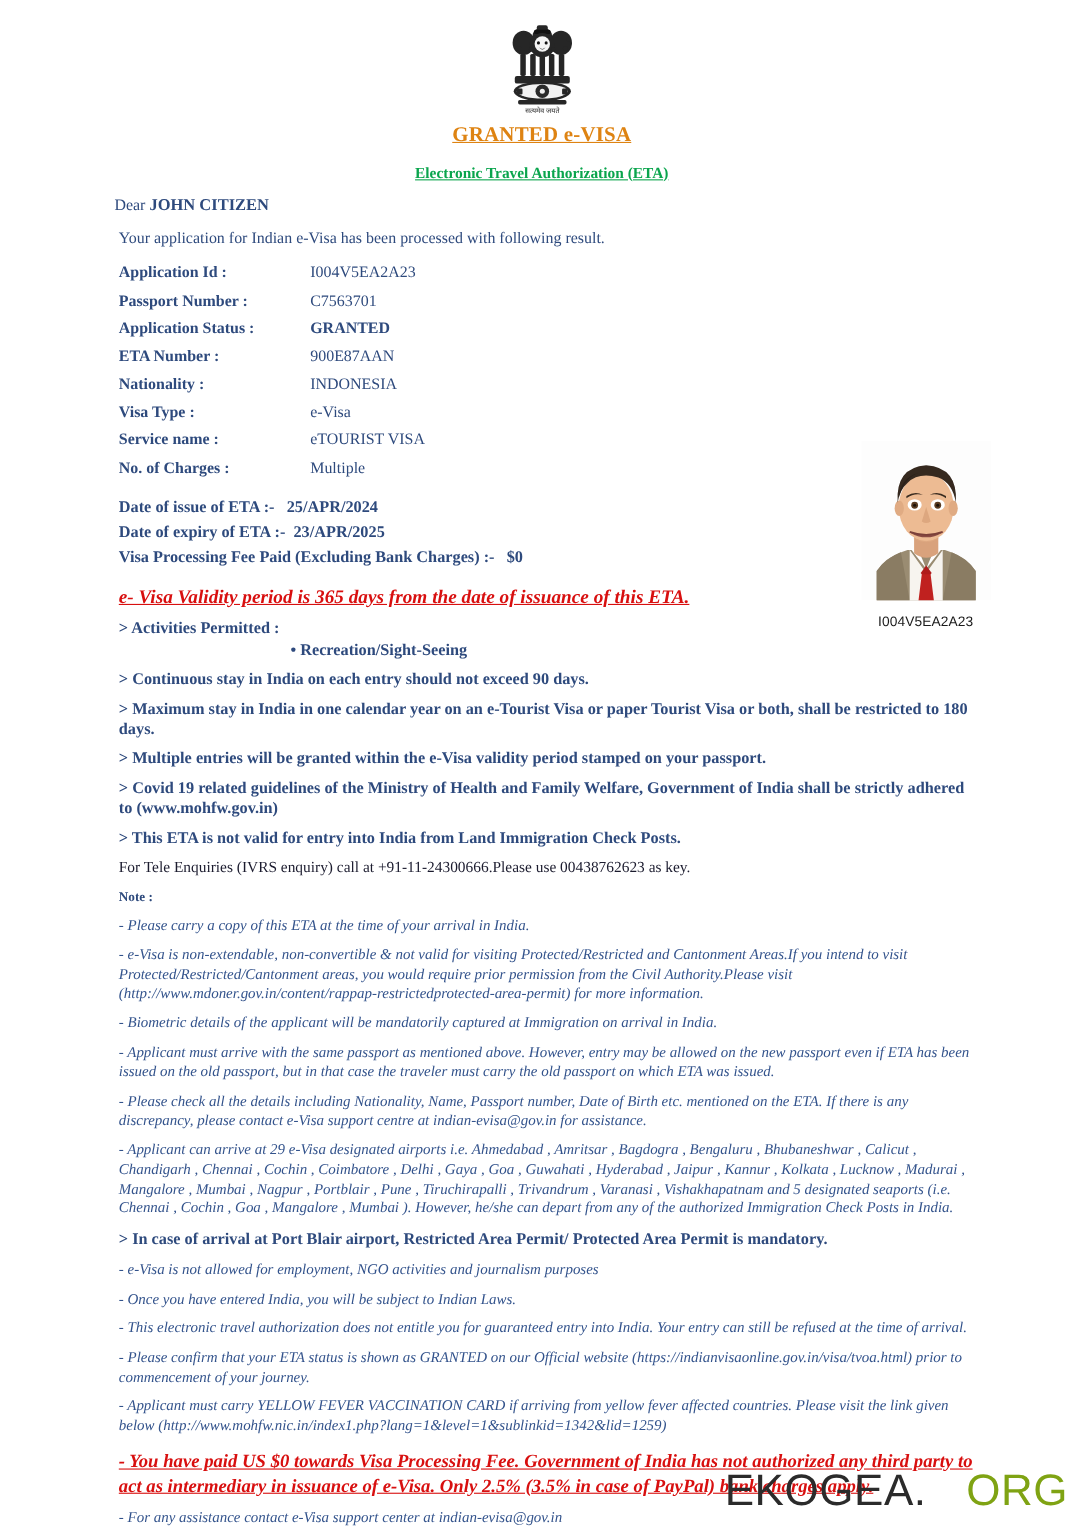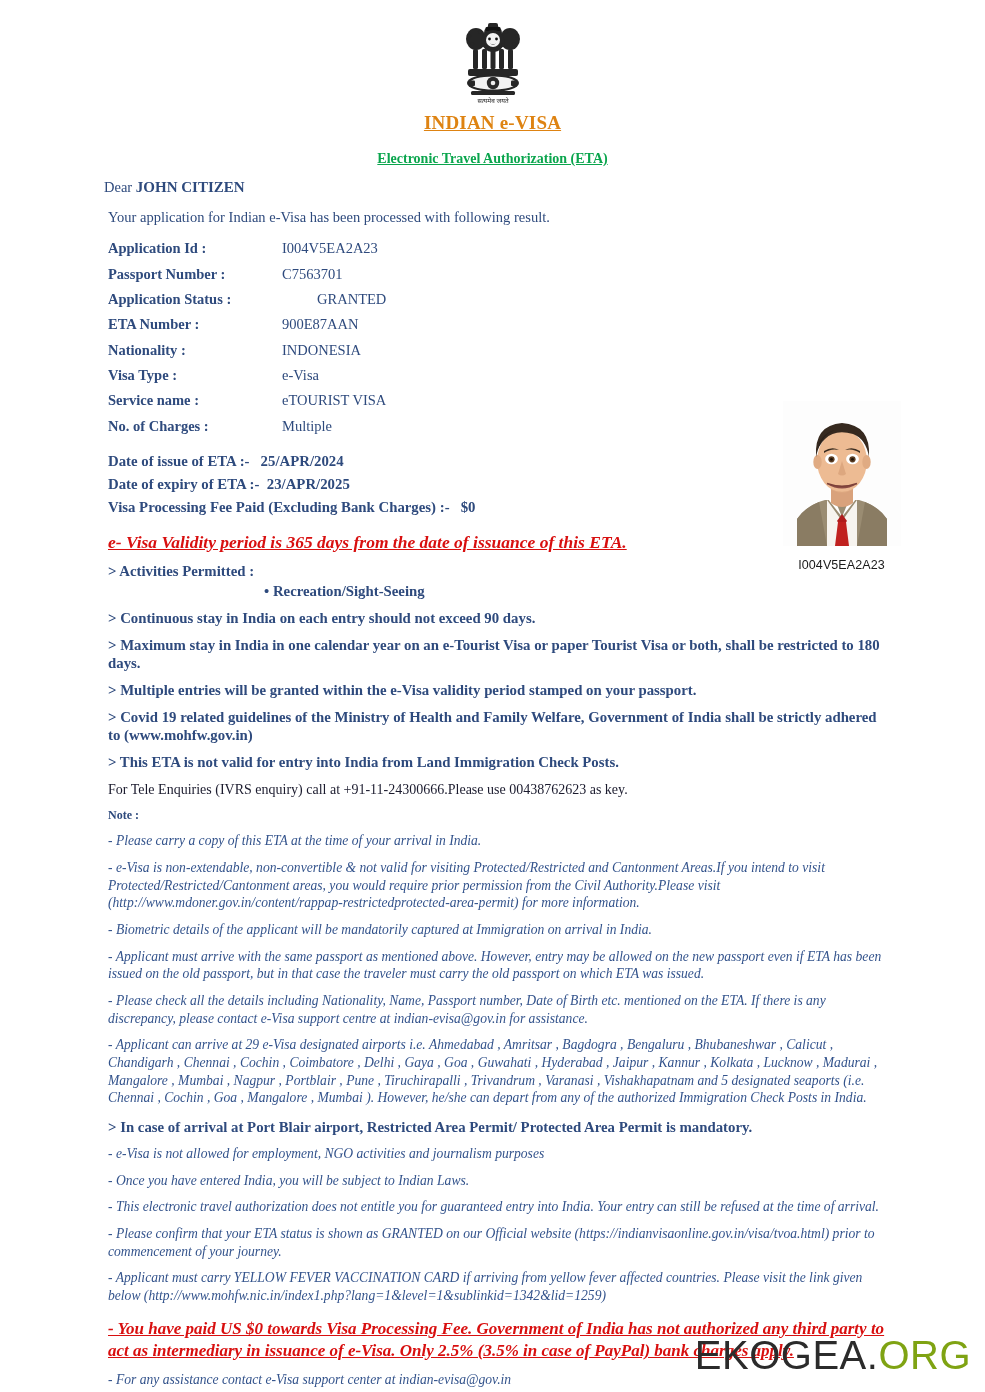--- a/index.html
+++ b/index.html
@@ -89,21 +89,21 @@
     margin-left: 4px;
     border-collapse: collapse;
   }
   table.details td {
     padding: 4.2px 0;
     font-size: 14.5px;
     vertical-align: top;
   }
   td.lab { font-weight: bold; width: 174px; white-space: nowrap; }
   td.val { font-weight: normal; }
-  td.val.strong { font-weight: normal; text-align: right; }
+  td.val.strong { font-weight: bold; }
 
   
   .dates { margin-top: 14px; margin-left: 4px; }
   .dateline {
     font-weight: bold;
     font-size: 14.8px;
     margin-bottom: 6px;
     white-space: pre;
   }
 
@@ -179,21 +179,21 @@
   
   .watermark {
     position: absolute;
     right: 14px;
     bottom: 14px;
     font-family: "Liberation Sans", "DejaVu Sans", sans-serif;
     font-size: 40px;
     letter-spacing: .5px;
   }
   .wm-a { color: #2b2b2b; }
-  .wm-b { color: #7fa313; }
+  .wm-b { color: #7fa313; margin-left: 36px; }
 </style>
 </head>
 <body>
 
 <div class="emblem-wrap">
   <span class="emblem">
     <svg width="66" height="92" viewBox="0 0 66 92" xmlns="http://www.w3.org/2000/svg">
       <g fill="#262626">
 
         <ellipse cx="33" cy="19" rx="9" ry="8"></ellipse>
@@ -232,21 +232,21 @@
         <rect x="10" y="66.5" width="5" height="5.5" rx="1"></rect>
         <rect x="51" y="66.5" width="5" height="5.5" rx="1"></rect>
 
         <rect x="11" y="77" width="44" height="4" rx="1.5"></rect>
       </g>
       <text x="33" y="89" font-family="'Liberation Sans',sans-serif" font-size="6.4" fill="#2b2b2b" text-anchor="middle">सत्यमेव जयते</text>
     </svg>
   </span>
 </div>
 
-<div class="title-orange">INDIAN e-VISA</div>
+<div class="title-orange">GRANTED e-VISA</div>
 <div class="title-green">Electronic Travel Authorization (ETA)</div>
 
 <div class="page">
 
   <div class="photo-block">
     <svg class="photo" viewBox="0 0 118 145">
       <rect x="0" y="0" width="118" height="145" fill="#fdfdfd"></rect>
 
       <path d="M14 145 L14 118 Q24 104 42 99 L76 99 Q94 104 104 118 L104 145 Z" fill="#9a8c72"></path>
       <path d="M14 145 L14 118 Q22 106 36 101 L44 145 Z" fill="#8a7c63"></path>

